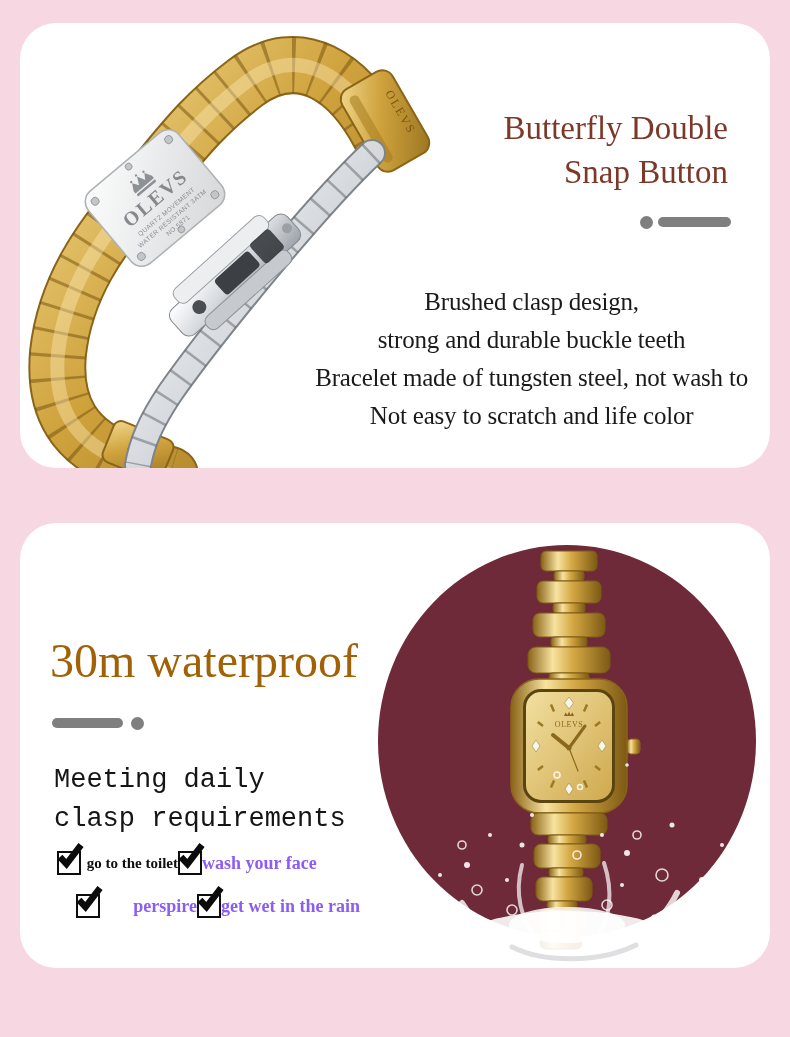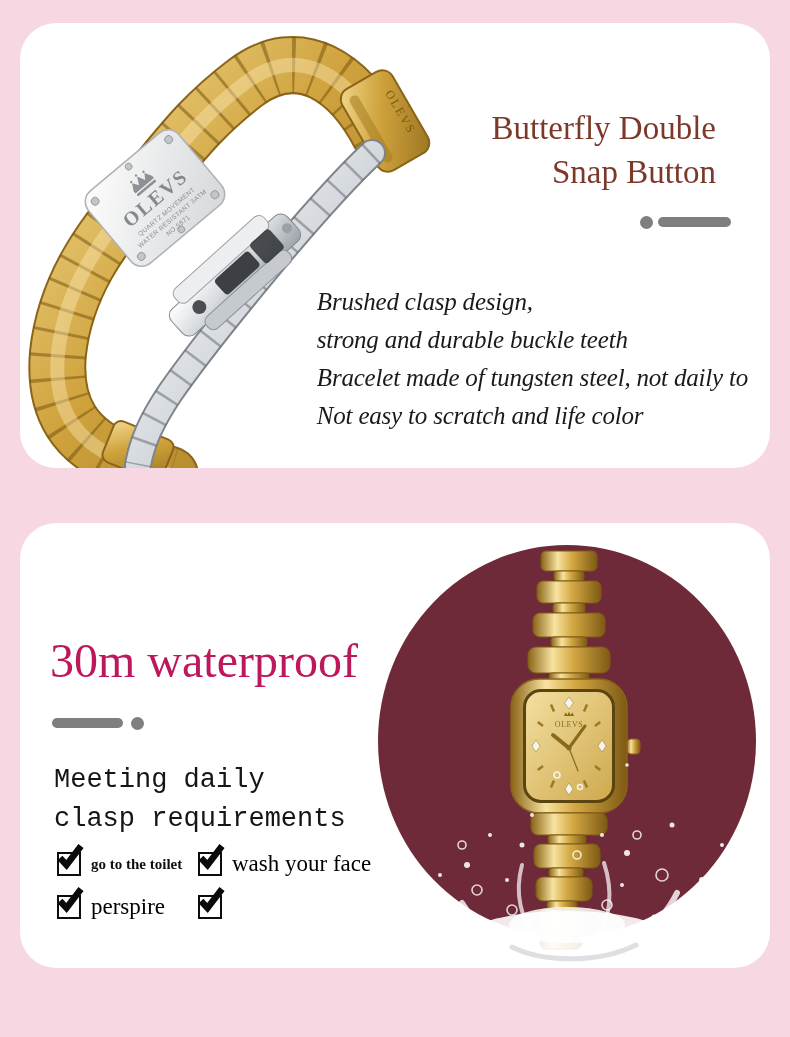--- a/index.html
+++ b/index.html
@@ -2,36 +2,36 @@
 <html><head>
 <meta charset="utf-8">
 <style>
   html,body{margin:0;padding:0;}
   body{width:790px;height:1037px;font-family:"Liberation Serif",serif;}
   .stage{position:relative;width:790px;height:1037px;background:#f7d8e2;overflow:hidden;}
   .card{position:absolute;left:20px;width:750px;background:#ffffff;border-radius:36px;overflow:hidden;}
   .card.top{top:23px;height:445px;}
   .card.bottom{top:523px;height:445px;}
   .headline{position:absolute;color:#7c392a;text-align:right;line-height:44px;font-size:33px;}
-  .headline.top-title{right:54px;top:83px;}
+  .headline.top-title{right:42px;top:83px;}
   .divider{position:absolute;}
   .divider .bar{position:absolute;height:10px;border-radius:5px;background:#7f7f7f;}
   .divider .dot{position:absolute;width:13px;height:13px;border-radius:50%;background:#7f7f7f;}
-  .body-copy{position:absolute;right:22px;top:260px;text-align:left;color:#1a1a1a;
-             font-size:25px;line-height:38px;letter-spacing:-0.2px;white-space:nowrap;font-style:italic;}
-  .wp-title{position:absolute;left:30px;top:110px;font-size:48px;color:#be185d;white-space:nowrap;}
+  .body-copy{position:absolute;right:22px;top:260px;text-align:center;color:#1a1a1a;
+             font-size:25px;line-height:38px;letter-spacing:-0.2px;white-space:nowrap;}
+  .wp-title{position:absolute;left:30px;top:110px;font-size:48px;color:#a16207;white-space:nowrap;}
   .wp-sub{position:absolute;left:34px;top:238px;font-size:27px;line-height:39px;color:#151515;font-family:Liberation Mono, monospace;}
-  .check-row{position:absolute;left:37px;display:flex;align-items:center;gap:10px;}
+  .check-row{position:absolute;left:37px;display:flex;align-items:center;text-align:right;}
   .check-row.r1{top:328px;}
-  .check-row.r2{top:371px;}
+  .check-row.r2{top:371px;margin-left:19px;}
   .cbx{position:relative;width:20px;height:20px;border:2px solid #0d0d0d;background:#fff;flex:0 0 auto;}
   .cbx svg{position:absolute;left:-2px;top:-9px;overflow:visible;}
   .cell-1{width:97px;flex:0 0 auto;}
   .lbl-sm{font-size:15px;font-weight:700;color:#0f0f0f;white-space:nowrap;}
-  .lbl-lg{font-size:23px;color:#000000;white-space:nowrap;}
+  .lbl-lg{font-size:18px;color:#8b5cf6;white-space:nowrap;font-weight:bold;}
   .art{position:absolute;}
 </style>
 </head>
 <body>
 
 <div class="stage">
 
   <div class="card top">
 
     <svg class="art" style="left:0;top:0" width="460" height="445" viewBox="0 0 460 445">
@@ -116,21 +116,21 @@
     </div>
 
     <div class="divider">
       <span class="dot" style="left:620px;top:193px;"></span>
       <span class="bar" style="left:638px;top:194px;width:73px;"></span>
     </div>
 
     <div class="body-copy">
       <div>Brushed clasp design,</div>
       <div>strong and durable buckle teeth</div>
-      <div>Bracelet made of tungsten steel, not daily to</div>
+      <div>Bracelet made of tungsten steel, not wash to</div>
       <div>Not easy to scratch and life color</div>
     </div>
   </div>
 
   <div class="card bottom">
 
     <svg class="art" style="left:352px;top:12px" width="400" height="430" viewBox="0 0 400 430">
       <defs>
         <linearGradient id="goldV" x1="0" y1="0" x2="1" y2="0">
           <stop offset="0" stop-color="#8a6418"></stop>
@@ -284,15 +284,16 @@
         <svg width="27" height="24" viewBox="0 0 27 24">
           <path d="M3 13 L9.5 20 L24 1" fill="none" stroke="#0b0b0b" stroke-width="6.5"></path>
         </svg>
       </span>
       <span class="cell-1 lbl-lg">perspire</span>
       <span class="cbx">
         <svg width="27" height="24" viewBox="0 0 27 24">
           <path d="M3 13 L9.5 20 L24 1" fill="none" stroke="#0b0b0b" stroke-width="6.5"></path>
         </svg>
       </span>
+      <span class="lbl-lg">get wet in the rain</span>
     </div>
   </div>
 </div>
 
 </body></html>

